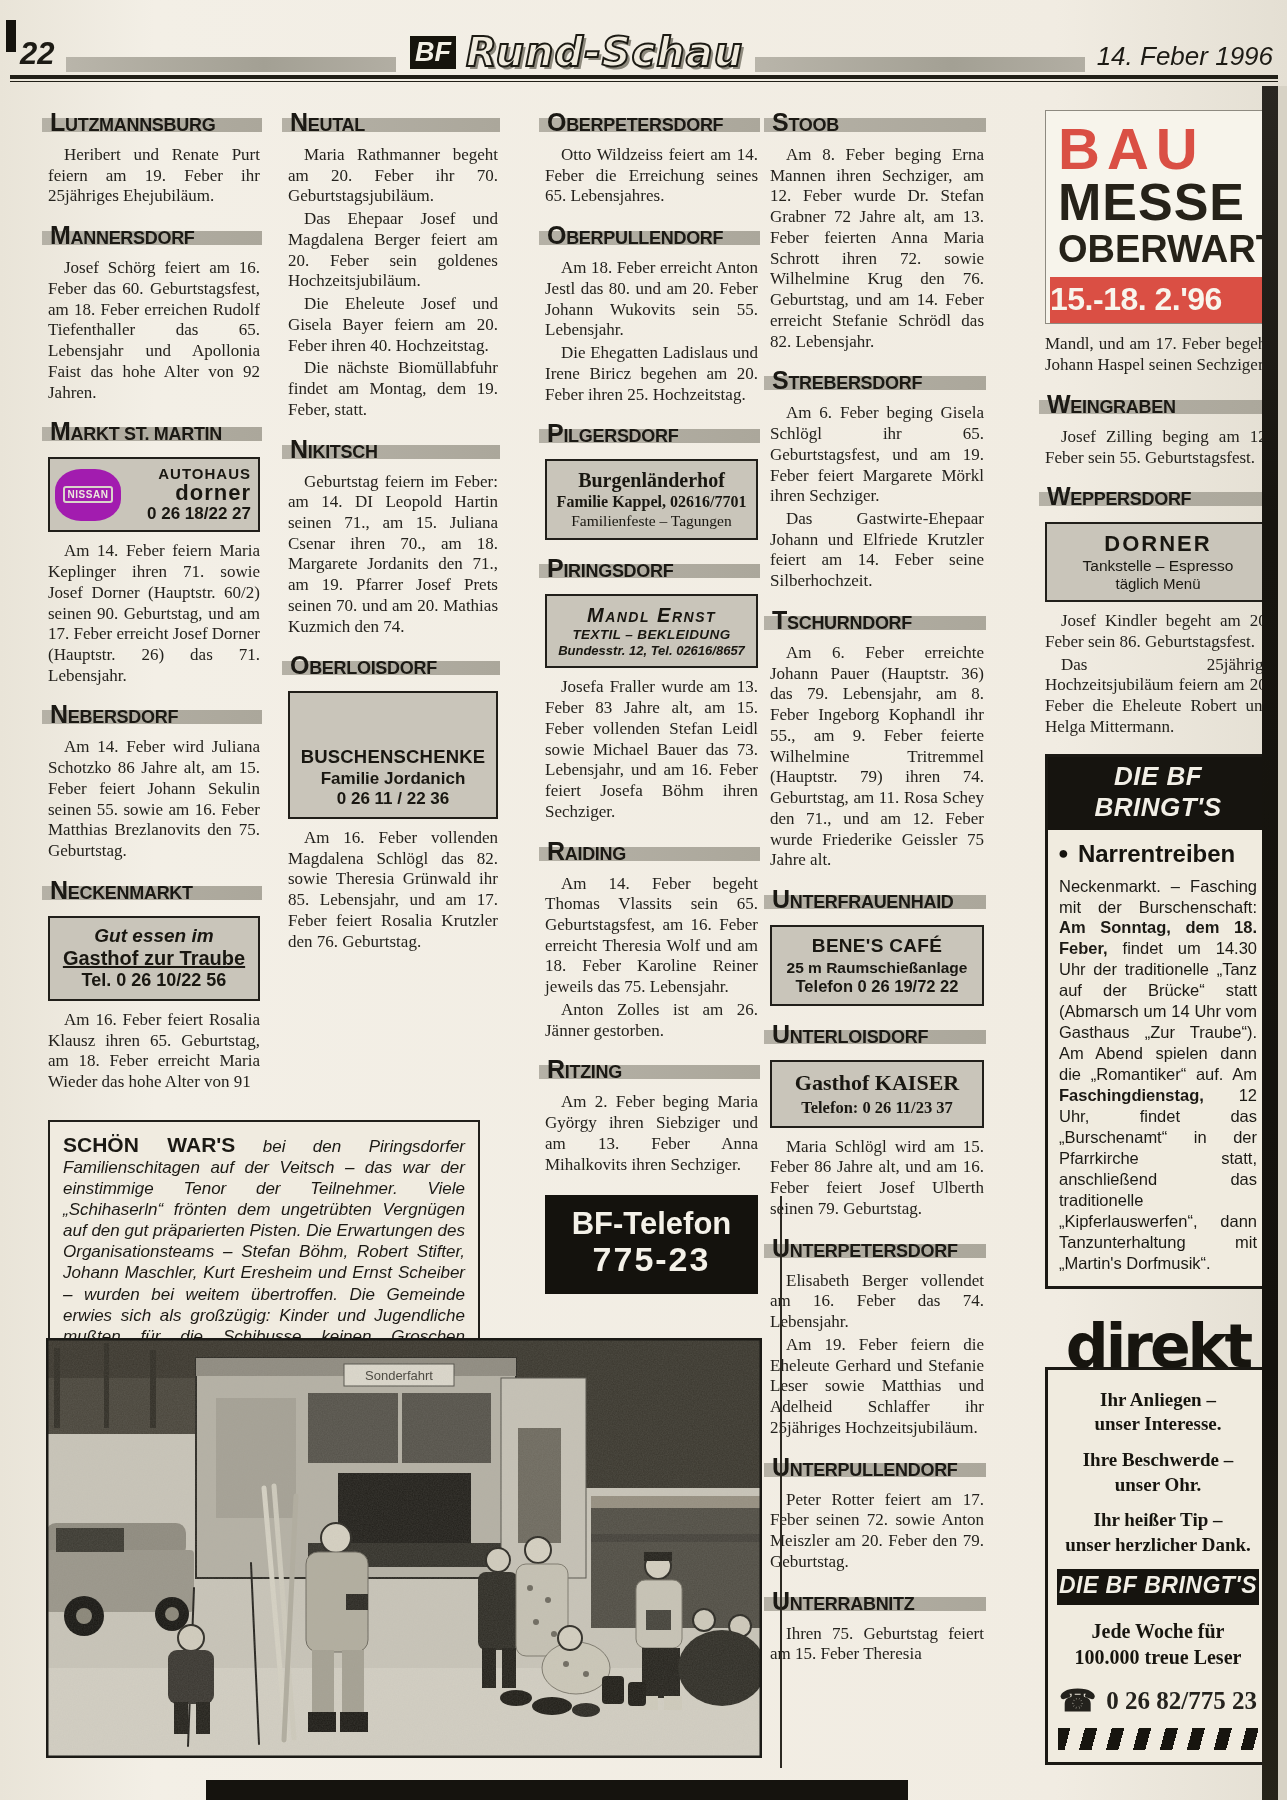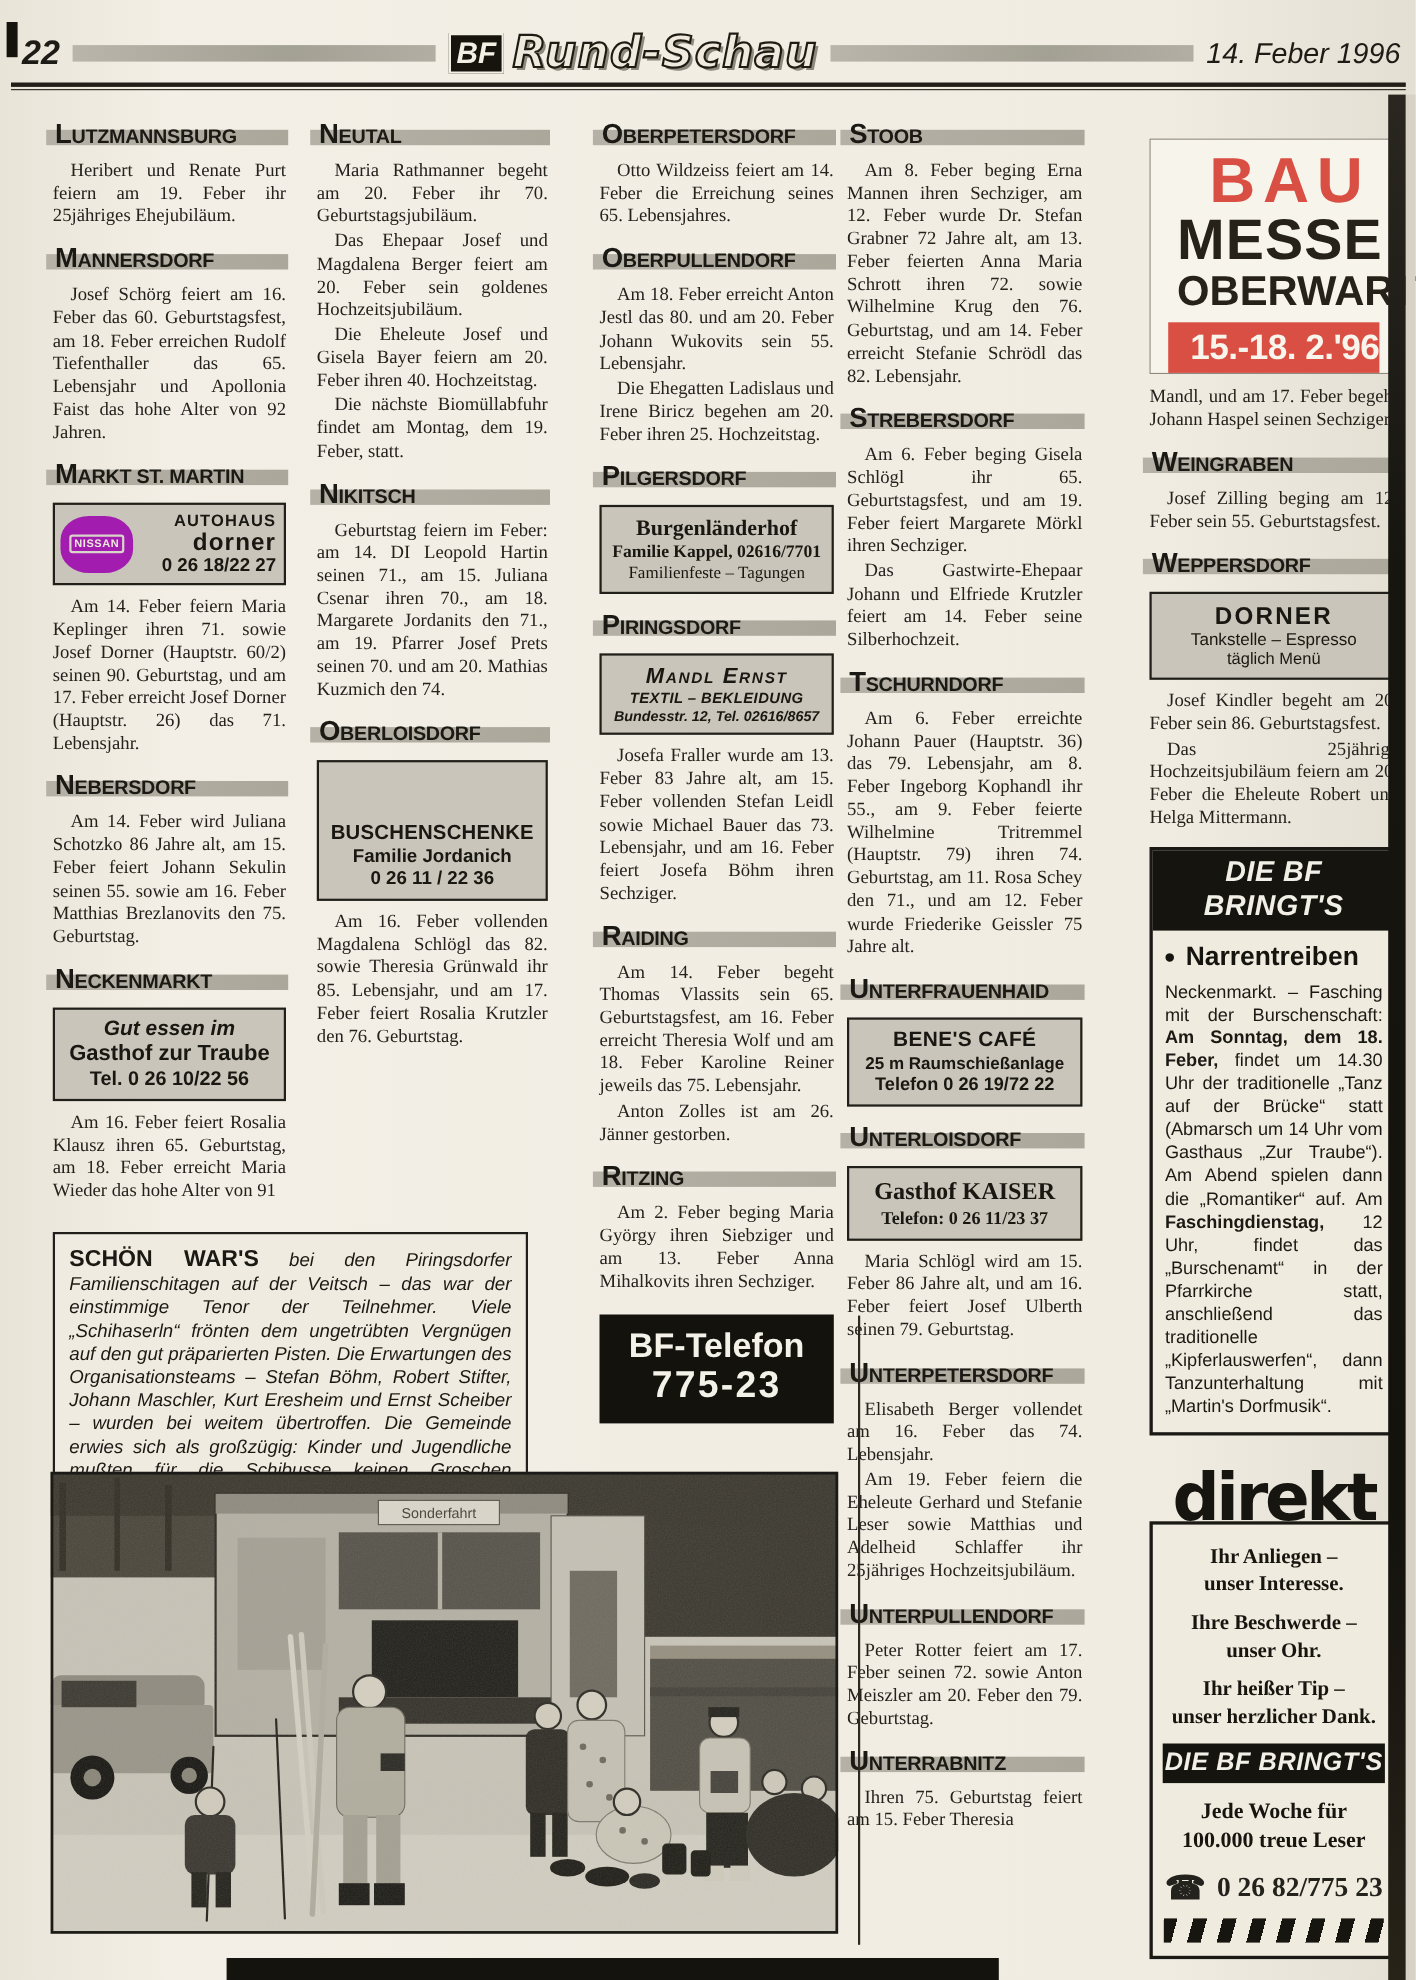--- a/index.html
+++ b/index.html
@@ -1,21 +1,21 @@
 <!DOCTYPE html>
 <html lang="de"><head>
 <meta charset="utf-8">
 <style>
   html,body{margin:0;padding:0;}
   body{width:1287px;height:1800px;position:relative;overflow:hidden;
        background:linear-gradient(90deg,#e9e4d8,#f3efe6 12%,#f1ece2 82%,#e4dfd3);
        font-family:"Liberation Serif",serif;color:#24221d;}
 
   
-  .hd{position:absolute;left:0;top:24px;width:1287px;height:48px;display:flex;align-items:center;gap:12px;padding:0 8px;box-sizing:border-box;}
+  .hd{position:absolute;left:0;top:24px;width:1287px;height:48px;display:flex;align-items:flex-end;gap:12px;padding:0 8px;box-sizing:border-box;}
   .hd-num{font:italic 800 31px "Liberation Sans",sans-serif;color:#1d1b15;padding-left:12px;}
   .hd-bar{flex:1;height:15px;background:linear-gradient(90deg,#b9b5aa,#a3a094 60%,#b2aea3);}
   .hd-logo{display:flex;align-items:center;gap:8px;}
   .hd-bf{background:#16140c;color:#f2efe4;font:italic 800 27px/1 "Liberation Sans",sans-serif;padding:5px 7px;box-shadow:inset 0 0 0 2px #f2efe4, inset 0 0 0 4px #16140c;}
   .hd-rs{font:italic 800 40px/1 "DejaVu Sans",sans-serif;color:#efeadd;-webkit-text-stroke:2px #1d1b14;text-shadow:3px 3px 0 #8d897d;letter-spacing:1px;}
   .hd-date{font:italic 400 26px "Liberation Sans",sans-serif;color:#1d1b15;padding-right:6px;}
   .hd-rule{position:absolute;left:10px;top:75px;width:1268px;height:2px;border-top:4px solid #211f17;border-bottom:1px solid #211f17;}
   .corner-mark{position:absolute;left:6px;top:20px;width:10px;height:32px;background:#15130e;}
 
   
@@ -35,42 +35,42 @@
   .adbox{border:2px solid #211f1a;background:#c9c5ba;text-align:center;margin:10px 0 9px;padding:7px 4px 8px;
          font-family:"Liberation Sans",sans-serif;color:#191711;}
   .ad-dorner{display:flex;align-items:center;gap:6px;padding:6px 5px;}
   .nissan-badge{width:66px;height:52px;background:#a21caf;border-radius:26px/22px;display:flex;align-items:center;justify-content:center;flex:none;}
   .nissan-badge span{border:2px solid #d9d5c9;border-radius:3px;padding:1px 3px;color:#ece8dc;font:800 10px "Liberation Sans",sans-serif;letter-spacing:.5px;}
   .dorner-right{flex:1;text-align:right;padding-right:2px;}
   .ad-dorner-1{font:700 15px "Liberation Sans",sans-serif;letter-spacing:1px;}
   .ad-dorner-2{font:800 22px/1 "Liberation Sans",sans-serif;letter-spacing:1px;}
   .ad-dorner-3{font:700 17px "Liberation Sans",sans-serif;}
   .ad-traube-1{font:italic 700 19px "Liberation Sans",sans-serif;}
-  .ad-traube-2{font:700 20px/1.15 "Liberation Sans",sans-serif;}
+  .ad-traube-2{font:700 20px/1.15 "Liberation Sans",sans-serif;text-decoration:underline;}
   .ad-traube-3{font:700 18px "Liberation Sans",sans-serif;}
   .ad-busch-1{font:700 18.5px/1.2 "Liberation Sans",sans-serif;letter-spacing:.2px;margin-top:46px;}
   .ad-busch-2{font:700 17px/1.2 "Liberation Sans",sans-serif;}
   .ad-busch-3{font:700 17px "Liberation Sans",sans-serif;}
   .ad-burg-1{font:700 20px/1.2 "Liberation Serif",serif;}
   .ad-burg-2{font:600 16px/1.2 "Liberation Serif",serif;}
   .ad-burg-3{font:400 15.5px "Liberation Serif",serif;}
   .ad-mandl-1{font:italic 800 20px/1.2 "Liberation Sans",sans-serif;font-variant:small-caps;letter-spacing:1.5px;}
   .ad-mandl-2{font:italic 700 13.5px/1.25 "Liberation Sans",sans-serif;letter-spacing:.4px;}
   .ad-mandl-3{font:italic 700 13px "Liberation Sans",sans-serif;}
   .ad-bene-1{font:800 19px/1.25 "Liberation Sans",sans-serif;letter-spacing:.3px;}
   .ad-bene-2{font:700 15.5px/1.25 "Liberation Sans",sans-serif;}
   .ad-bene-3{font:700 16.5px "Liberation Sans",sans-serif;}
   .ad-kaiser-1{font:700 22px/1.3 "Liberation Serif",serif;}
   .ad-kaiser-2{font:700 16.5px "Liberation Serif",serif;}
   .ad-dor5-1{font:800 22px/1.15 "Liberation Sans",sans-serif;letter-spacing:2px;}
   .ad-dor5-2{font:400 15.5px/1.2 "Liberation Sans",sans-serif;}
   .ad-dor5-3{font:400 15px "Liberation Sans",sans-serif;}
 
   
-  .bau{background:#f7f4eb;border:1px solid #8e8a80;margin:32px 0 10px;padding:10px 24px 8px;text-align:right;font-family:"Liberation Sans",sans-serif;}
+  .bau{background:#f7f4eb;border:1px solid #8e8a80;margin:16px 0 10px;padding:10px 12px 8px;text-align:left;font-family:"Liberation Sans",sans-serif;}
   .bau-1{color:#da4f44;font-weight:800;font-size:58px;line-height:.95;letter-spacing:7px;}
   .bau-2{color:#262219;font-weight:700;font-size:52px;line-height:1.02;letter-spacing:1px;}
   .bau-3{color:#262219;font-weight:700;font-size:38px;line-height:1.1;}
   .bau-4{background:#da4f44;color:#f8f5ec;font-weight:800;font-size:32px;line-height:1.2;margin:6px -8px -8px;padding:3px 0 5px;letter-spacing:-.5px;}
 
   .bftel{background:#14120d;color:#f4f1e8;text-align:center;margin-top:20px;padding:12px 2px 15px;font-family:"Liberation Sans",sans-serif;font-weight:800;}
   .bftel-1{font-size:31px;line-height:1.1;}
   .bftel-2{font-size:34px;letter-spacing:2px;line-height:1.1;}
 
   .bringts{border:3px solid #1b1914;background:#f0ebdf;margin-top:16px;}

